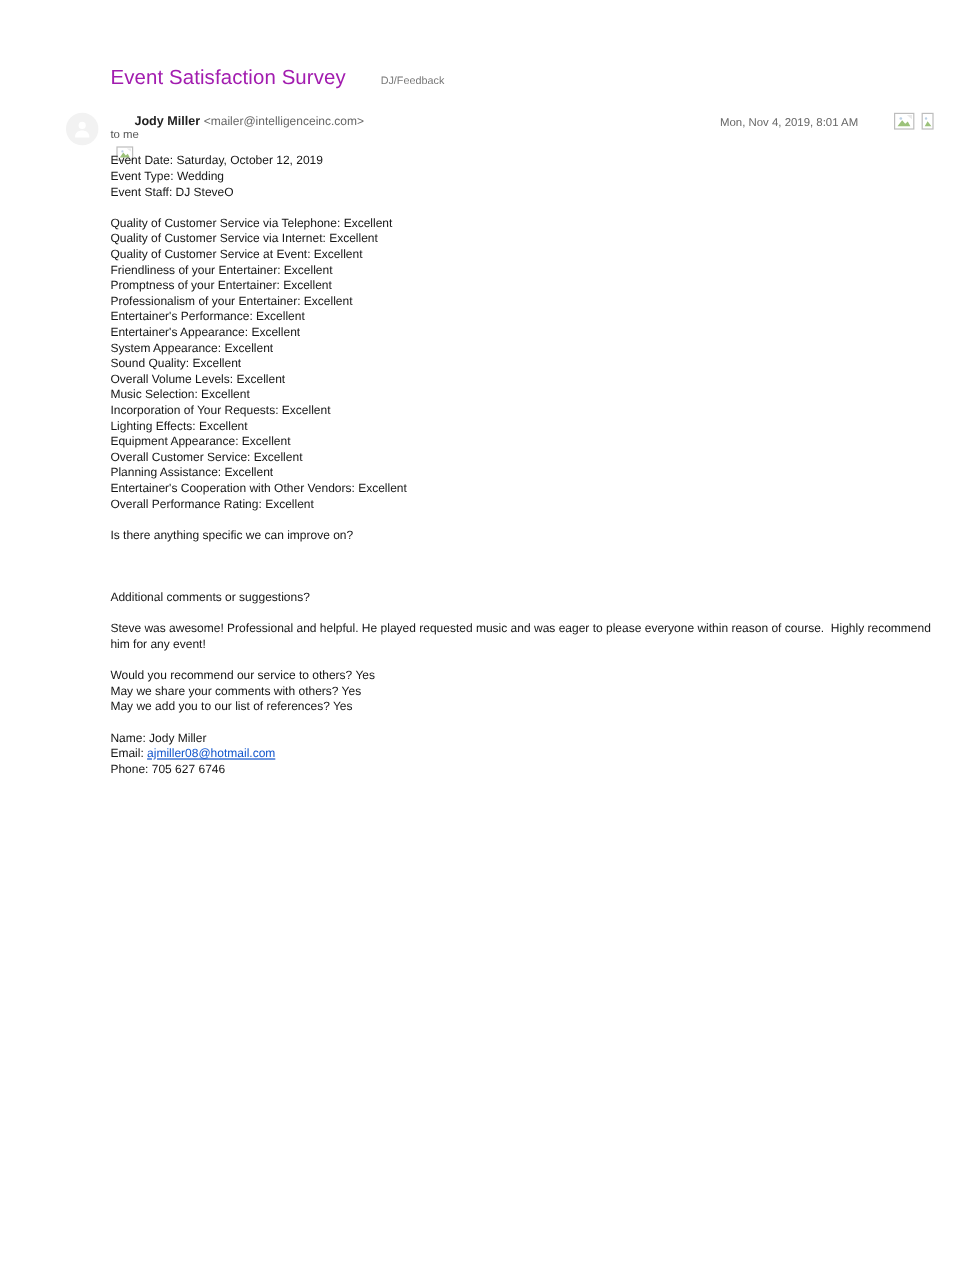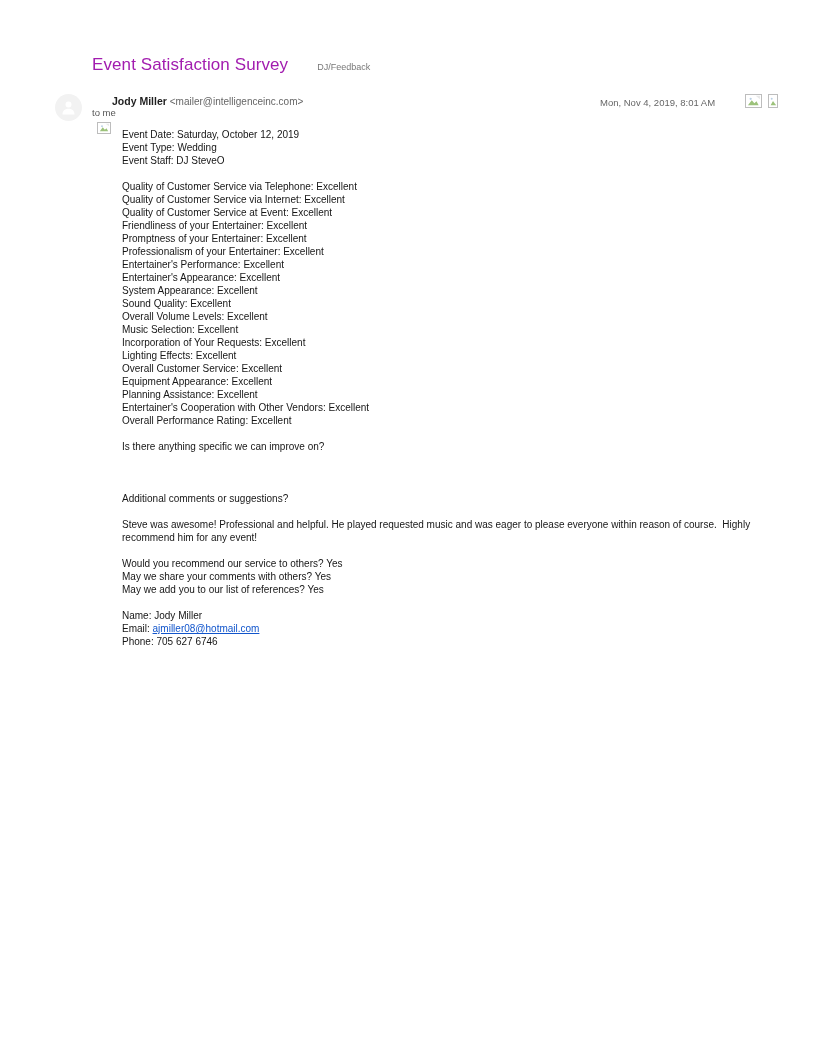--- a/index.html
+++ b/index.html
@@ -56,21 +56,21 @@
   }
   .broken-img svg { position: absolute; left: 0; top: 0; width: 100%; height: 100%; }
   .bi-sm { width: 14px; height: 12px; }
   .hdr-icon-1 { position: absolute; left: 745px; top: 94px; width: 17px; height: 14px; }
   .hdr-icon-2 { position: absolute; left: 768px; top: 94px; width: 10px; height: 14px; overflow: hidden; }
 
   .mail-body {
     position: absolute; left: 92px; top: 128px; width: 692px;
     font-size: 10px; line-height: 13px; color: #161616;
   }
-  .line { white-space: pre-wrap; margin-left: 30px; }
+  .line { white-space: pre-wrap; }
   .gap1 { height: 13px; }
   .gap3 { height: 39px; }
 
   .email-link {
     color: #1155cc; text-decoration: underline; cursor: pointer;
   }
 </style>
 </head>
 <body>
 
@@ -131,22 +131,22 @@
   <div class="line">Promptness of your Entertainer: Excellent</div>
   <div class="line">Professionalism of your Entertainer: Excellent</div>
   <div class="line">Entertainer's Performance: Excellent</div>
   <div class="line">Entertainer's Appearance: Excellent</div>
   <div class="line">System Appearance: Excellent</div>
   <div class="line">Sound Quality: Excellent</div>
   <div class="line">Overall Volume Levels: Excellent</div>
   <div class="line">Music Selection: Excellent</div>
   <div class="line">Incorporation of Your Requests: Excellent</div>
   <div class="line">Lighting Effects: Excellent</div>
+  <div class="line">Equipment Appearance: Excellent</div>
   <div class="line">Overall Customer Service: Excellent</div>
-  <div class="line">Equipment Appearance: Excellent</div>
   <div class="line">Planning Assistance: Excellent</div>
   <div class="line">Entertainer's Cooperation with Other Vendors: Excellent</div>
   <div class="line">Overall Performance Rating: Excellent</div>
   <div class="gap1"></div>
   <div class="line">Is there anything specific we can improve on?</div>
   <div class="gap3"></div>
   <div class="line">Additional comments or suggestions?</div>
   <div class="gap1"></div>
   <div class="line">Steve was awesome! Professional and helpful. He played requested music and was eager to please everyone within reason of course.  Highly recommend him for any event!</div>
   <div class="gap1"></div>

